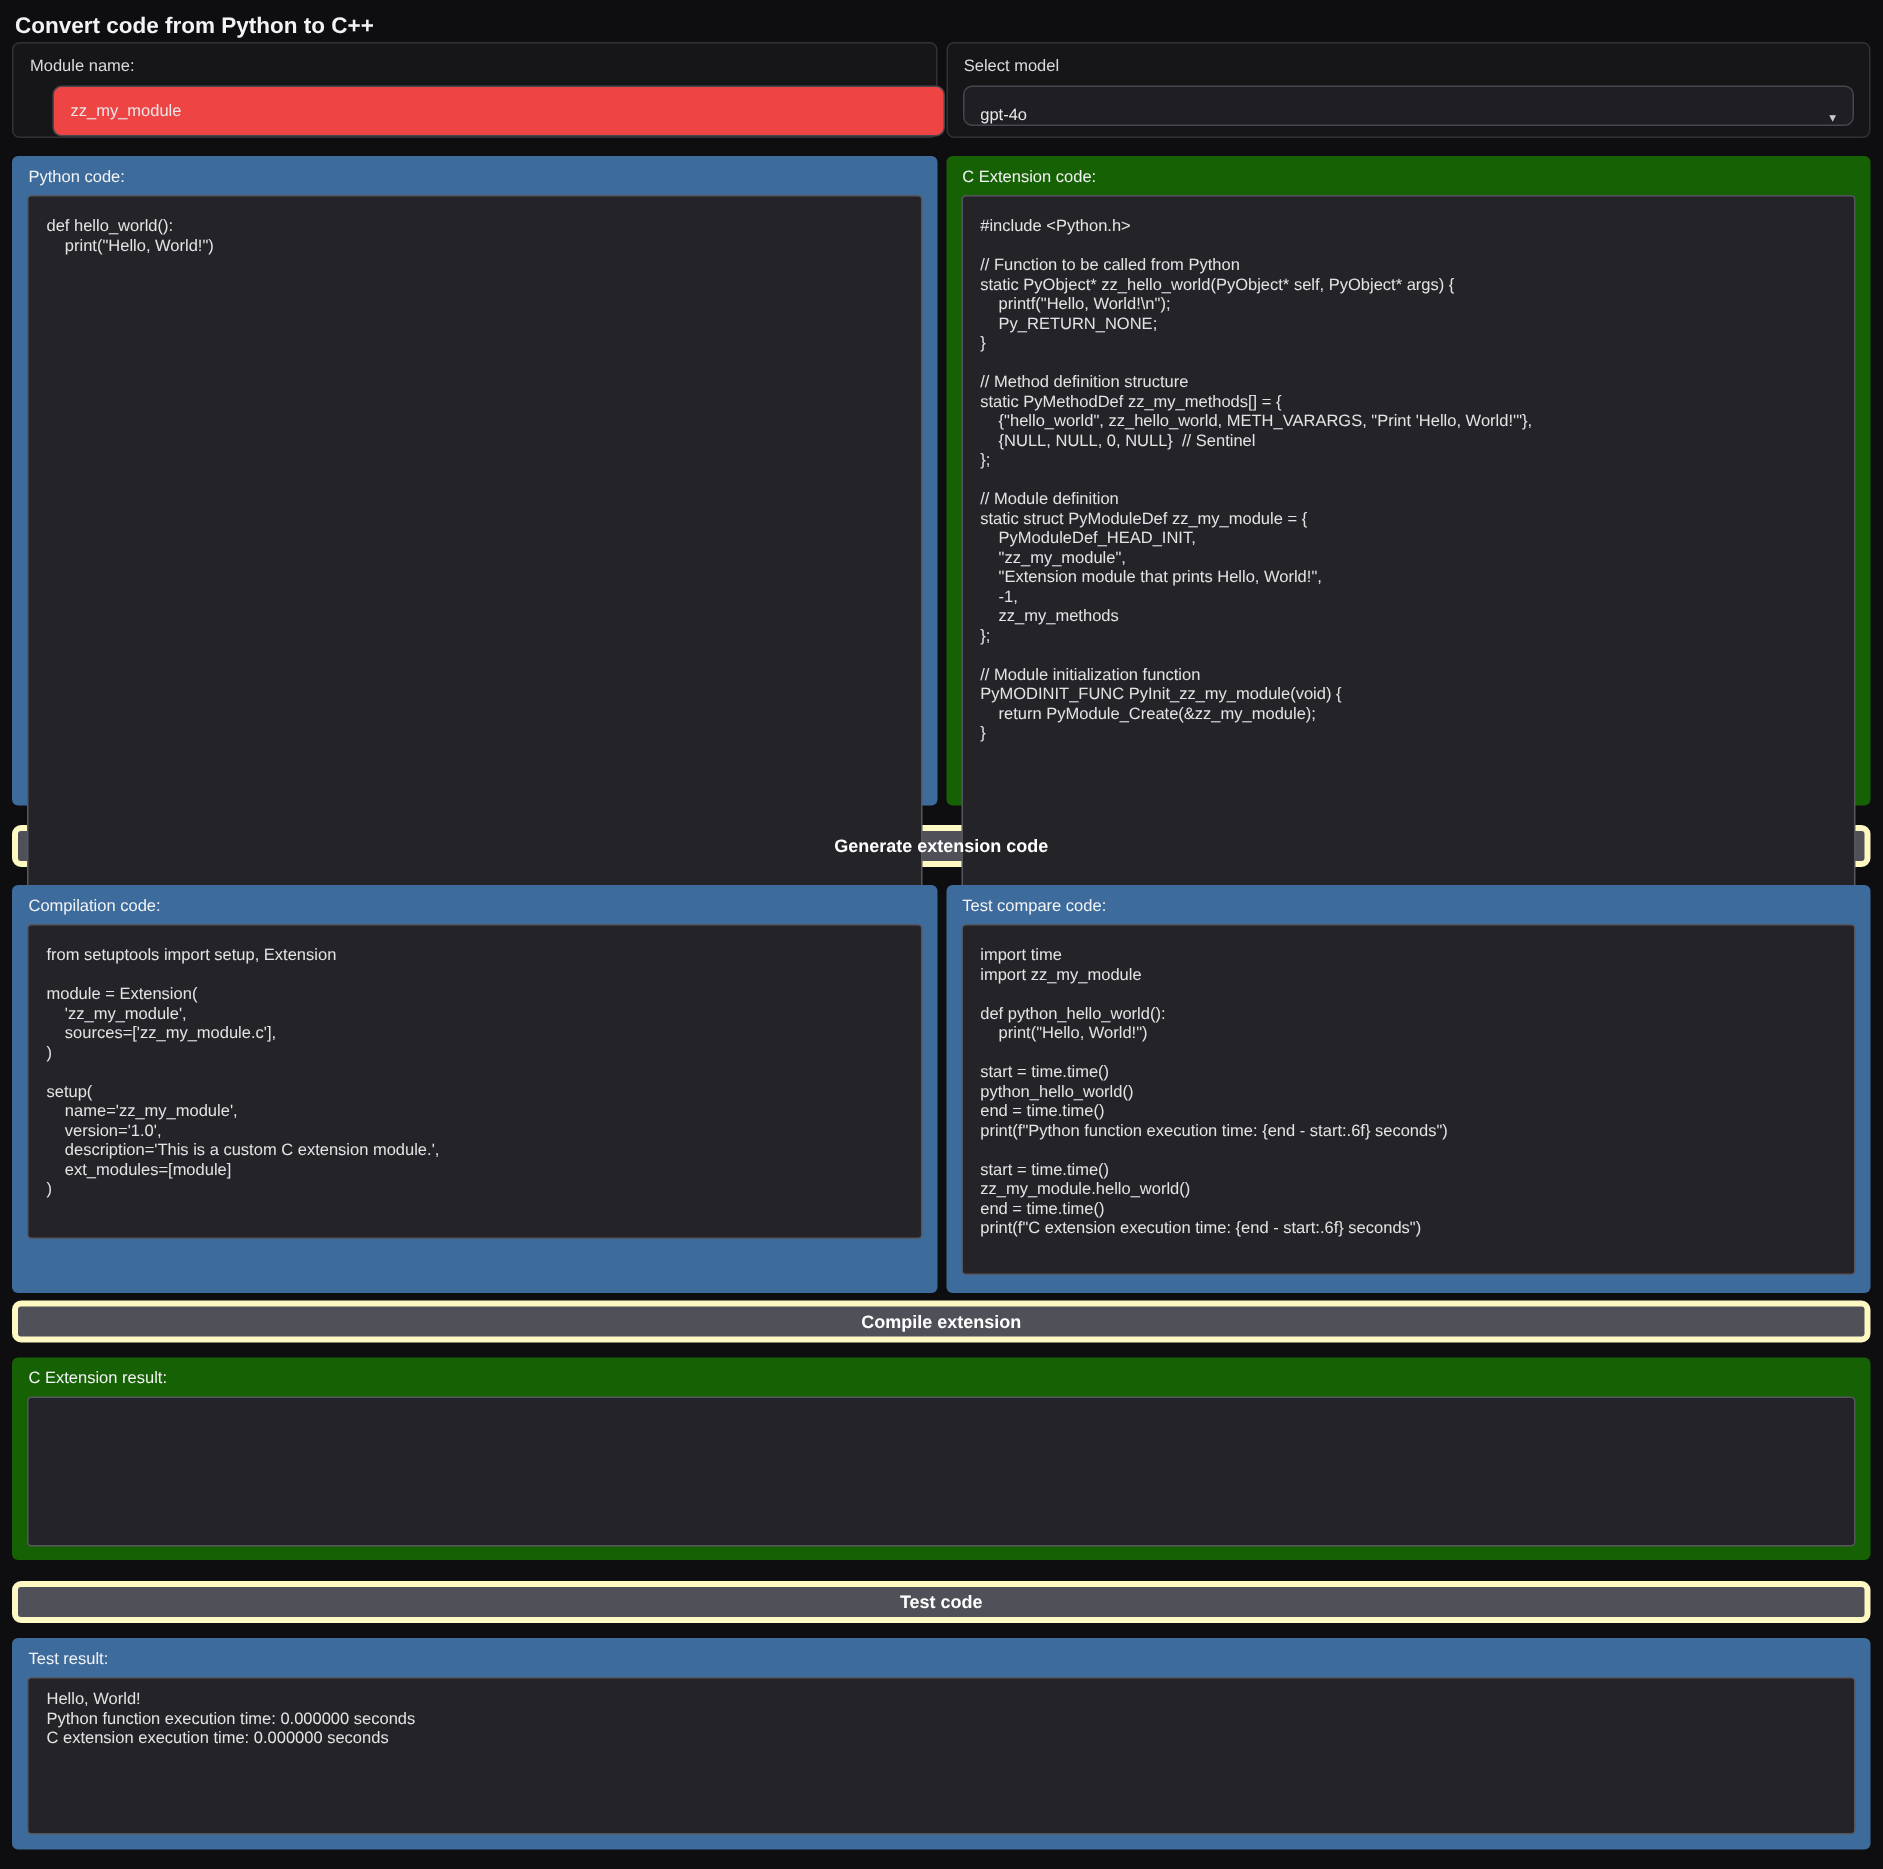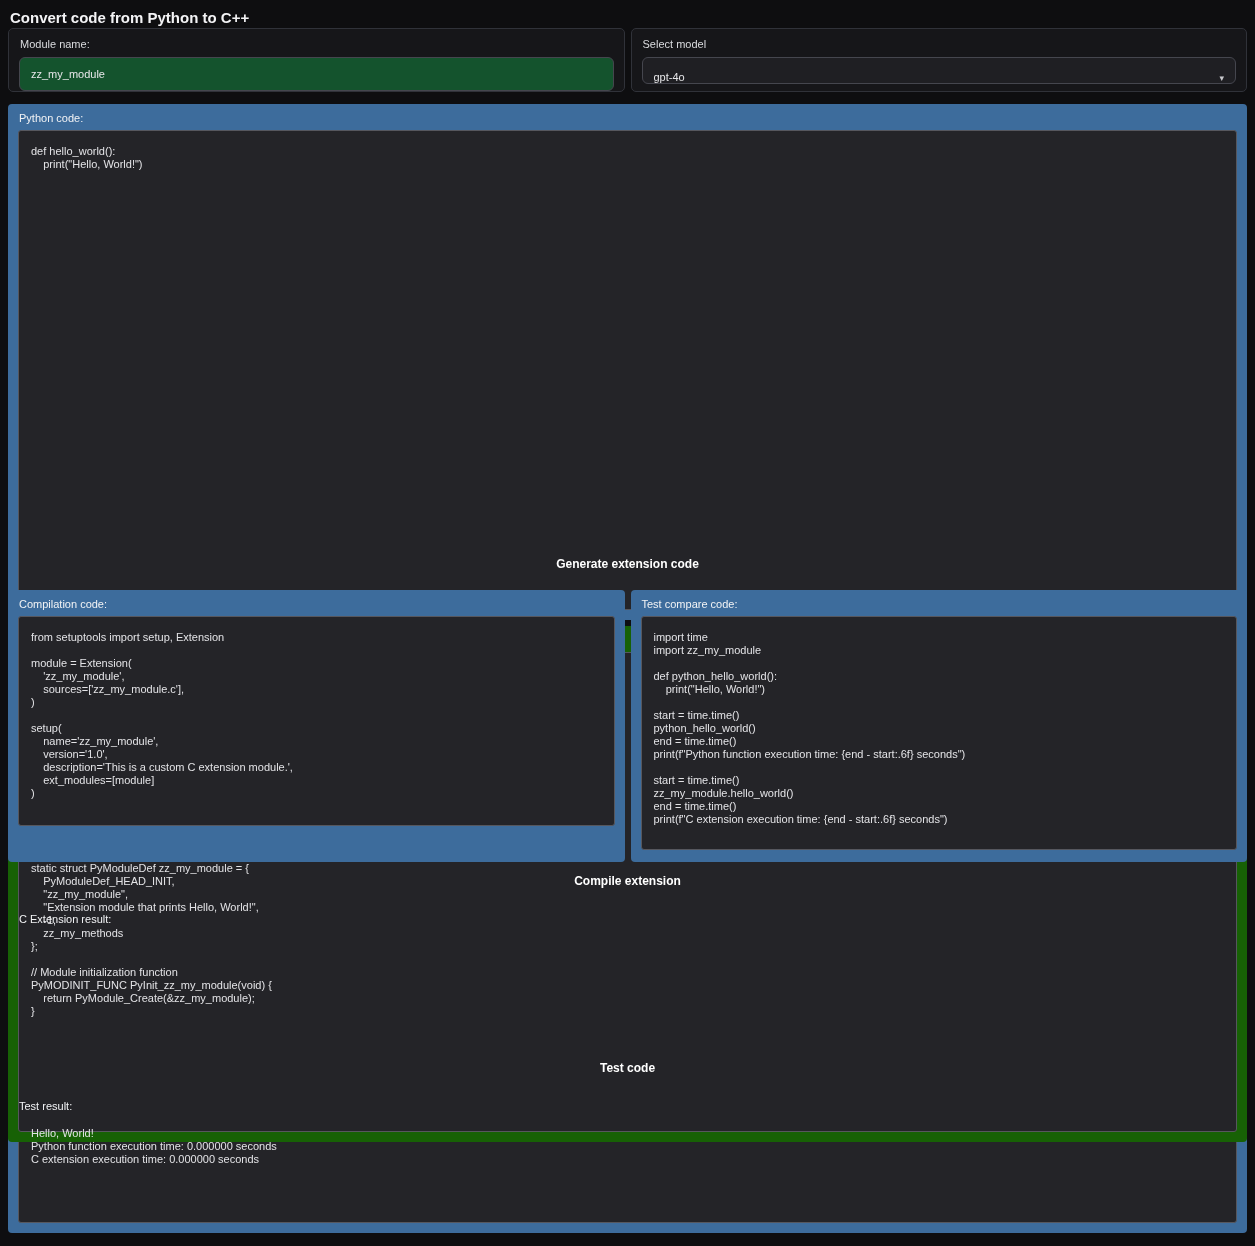--- a/index.html
+++ b/index.html
@@ -20,28 +20,29 @@
   .ctrl-box {
     flex: 1;
     background: #161619;
     border: 1px solid #303239;
     border-radius: 5px;
     padding: 8px 10px 9px 10px;
   }
   .ctrl-label { font-size: 11px; color: #dadbde; margin: 1px 0 7px 1px; }
   .text-input {
     width: 100%; height: 27px;
-    background: #14532d;
+    background: #ef4444;
     border: 1px solid #45464e;
     border-radius: 6px;
     color: #e7e7e9;
     font-size: 11px;
     font-family: "Liberation Sans", sans-serif;
     padding: 16px 11px;
     outline: none;
+    margin-left: 16px;
   }
   .dropdown {
     width: 100%; height: 27px;
     background: #1f1f23;
     border: 1px solid #45464e;
     border-radius: 6px;
     color: #e7e7e9;
     font-size: 11px;
     padding: 0 11px;
     display: flex; align-items: flex-end; justify-content: space-between;
@@ -68,21 +69,21 @@
     color: #e3e3e6;
     font-family: "Liberation Sans", sans-serif;
     font-size: 11px;
     line-height: 13px;
     padding: 14px 12px;
     white-space: pre-wrap;
     resize: none;
     outline: none;
     overflow: hidden;
   }
-  .row-1 { margin-top: 12px; height: 433px; flex-direction: column; }
+  .row-1 { margin-top: 12px; height: 433px; }
   .row-1 .code-area { height: 480px; }
   .row-2 { margin-top: 12px; height: 272px; }
   .code-area.h-compile { height: 210px; }
   .code-area.h-testcmp { height: 234px; }
 
   .action-btn {
     display: block;
     width: 100%; height: 28px;
     background: #4f5058;
     border: 4px solid #fef9c3;

